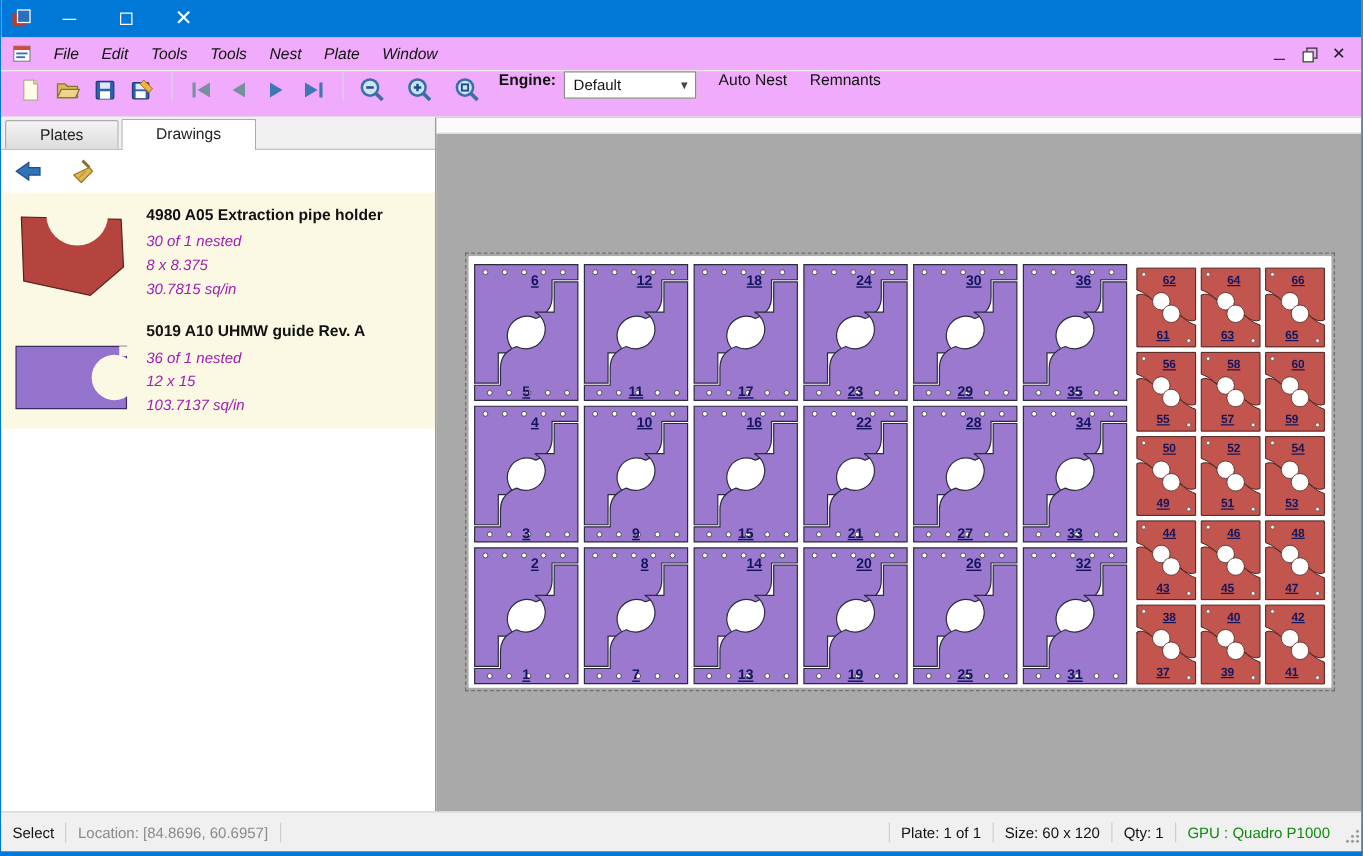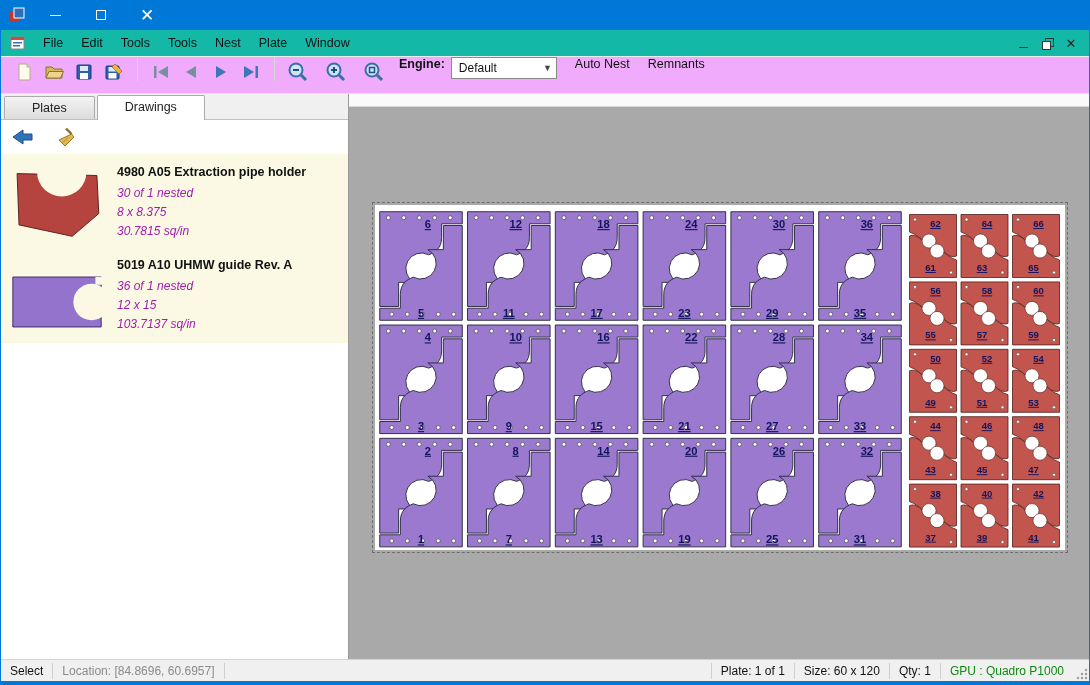--- a/index.html
+++ b/index.html
@@ -11,21 +11,21 @@
   
   .titlebar { height:30px; background:#0078d7; color:#fff; display:flex; align-items:center; }
   .titlebar .app-icon { margin:0 7px 0 8px; display:flex; }
   .titlebar .title { font-size:12.5px; flex:1; }
   .caption-btn { width:46px; height:30px; display:flex; align-items:center; justify-content:center; color:#fff; font-size:13px; }
   .caption-btn.close { font-size:17px; }
   .max-glyph { width:10px; height:10px; border:1px solid #fff; display:inline-block; }
   .min-glyph { width:11px; height:1px; background:#fff; display:inline-block; }
 
   
-  .menubar { height:27px; background:#14b8a6; display:flex; align-items:center; border-bottom:1px solid #ececec; }
+  .menubar { height:27px; background:#f0abfc; display:flex; align-items:center; border-bottom:1px solid #ececec;font-style:italic; }
   .menubar .mdi-icon { margin:0 8px 0 9px; display:flex; }
   .menu-item { padding:5px 9px; font-size:12.5px; color:#111; }
   .menubar .spacer { flex:1; }
   .mdi-controls { display:flex; align-items:flex-start; margin-right:6px; }
   .mdi-btn { width:24px; height:20px; display:flex; align-items:center; justify-content:center; color:#222; font-size:13px; }
   .restore-glyph { position:relative; width:11px; height:11px; display:inline-block; }
   .restore-glyph::before { content:""; position:absolute; left:3px; top:0; width:7px; height:7px; border:1px solid #333; }
   .restore-glyph::after  { content:""; position:absolute; left:0; top:3px; width:7px; height:7px; border:1px solid #333; background:#fff; }
   .mdi-min-glyph { width:9px; height:1px; background:#333; display:inline-block; margin-top:8px; }
 
@@ -59,21 +59,21 @@
   .drawing-meta { font-size:12px; color:#a21caf; line-height:1.6;font-style:italic; }
 
   
   .canvas { flex:1; position:relative; background:#a9a9a9; overflow:hidden; }
   .canvas-topstrip { position:absolute; top:0; left:0; right:0; height:13px; background:#fafafa; border-bottom:1px solid #d9d9d9; }
   .plate { position:absolute; left:26px; top:111px; width:690px; height:345px; background:#fff;
            outline:1px dashed #6e6e6e; outline-offset:2px; }
   .plate svg { display:block; }
 
   
-  .statusbar { position:absolute; left:0; right:0; bottom:0; height:22px; background:#f0f0f0; border-top:1px solid #d4d4d4;
+  .statusbar { position:absolute; left:0; right:0; bottom:0; height:32px; background:#f0f0f0; border-top:1px solid #d4d4d4;
                display:flex; align-items:center; font-size:12px; color:#111; }
   .status-sec { padding:0 9px; white-space:nowrap; }
   .status-sep { width:1px; height:16px; background:#cfcfcf; }
   .status-spacer { flex:1; }
   .status-location { color:#8a8a8a; }
   .status-gpu { font-weight:normal; }
   .resize-grip { width:14px; height:18px; margin-left:2px; display:flex; align-items:flex-end; }
 </style>
 </head>
 <body>

